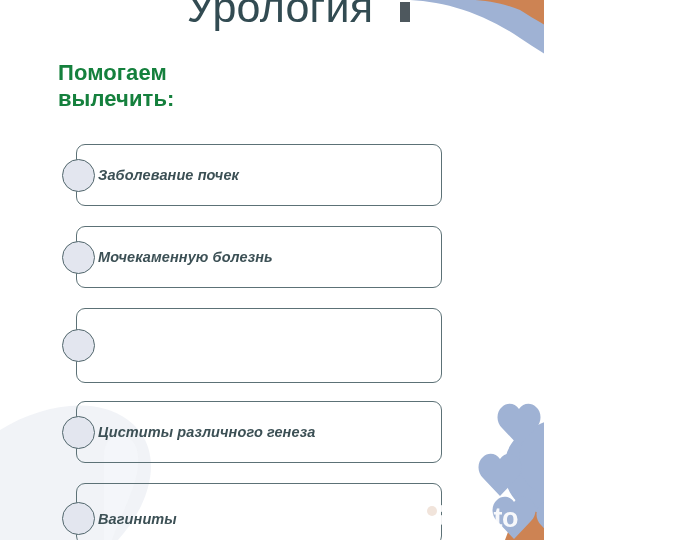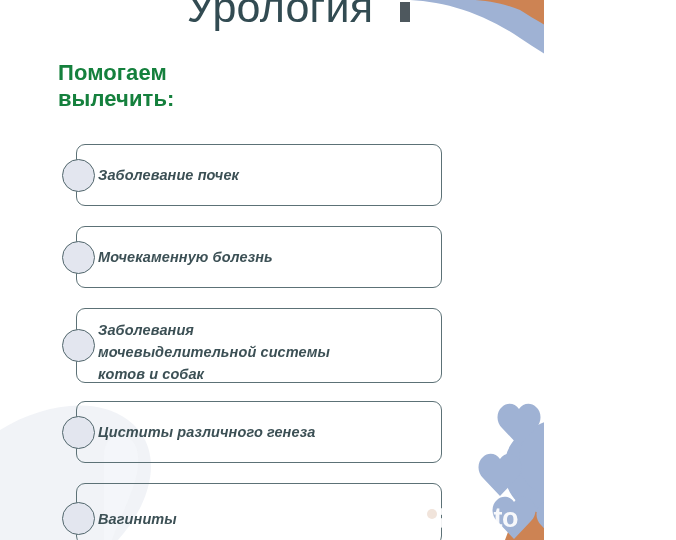--- a/index.html
+++ b/index.html
@@ -111,21 +111,20 @@
   
   .row-h3 .item-card { height: 75px; }
   .row-h3 .item-label { line-height: 1.52; }
 
   
   .avito-wm {
     position: absolute;
     right: 26px;
     bottom: 8px;
     display: flex;
-    align-items: center;
     gap: 5px;
     opacity: 0.92;
     pointer-events: none;
   }
   .avito-dots {
     position: relative;
     width: 22px;
     height: 22px;
   }
   .avito-dots i {
@@ -229,23 +228,20 @@
 
     <div class="item-row row-h1" style="height:82px;">
       <div class="item-card" style="top:0px;"></div>
       <div class="item-bullet" style="top:15px;"></div>
       <div class="item-label" style="top:0px;">Мочекаменную болезнь</div>
     </div>
 
     <div class="item-row row-h3" style="height:93px;">
       <div class="item-card" style="top:0px;"></div>
       <div class="item-bullet" style="top:21px;"></div>
-      <div class="item-label" style="top:11px;">Заболевания
- мочевыделительной системы
-   котов и собак</div>
     </div>
 
     <div class="item-row row-h1" style="height:82px;">
       <div class="item-card" style="top:0px;"></div>
       <div class="item-bullet" style="top:15px;"></div>
       <div class="item-label" style="top:0px;">Циститы различного генеза</div>
     </div>
 
     <div class="item-row row-h1" style="height:82px;">
       <div class="item-card" style="top:0px;"></div>

